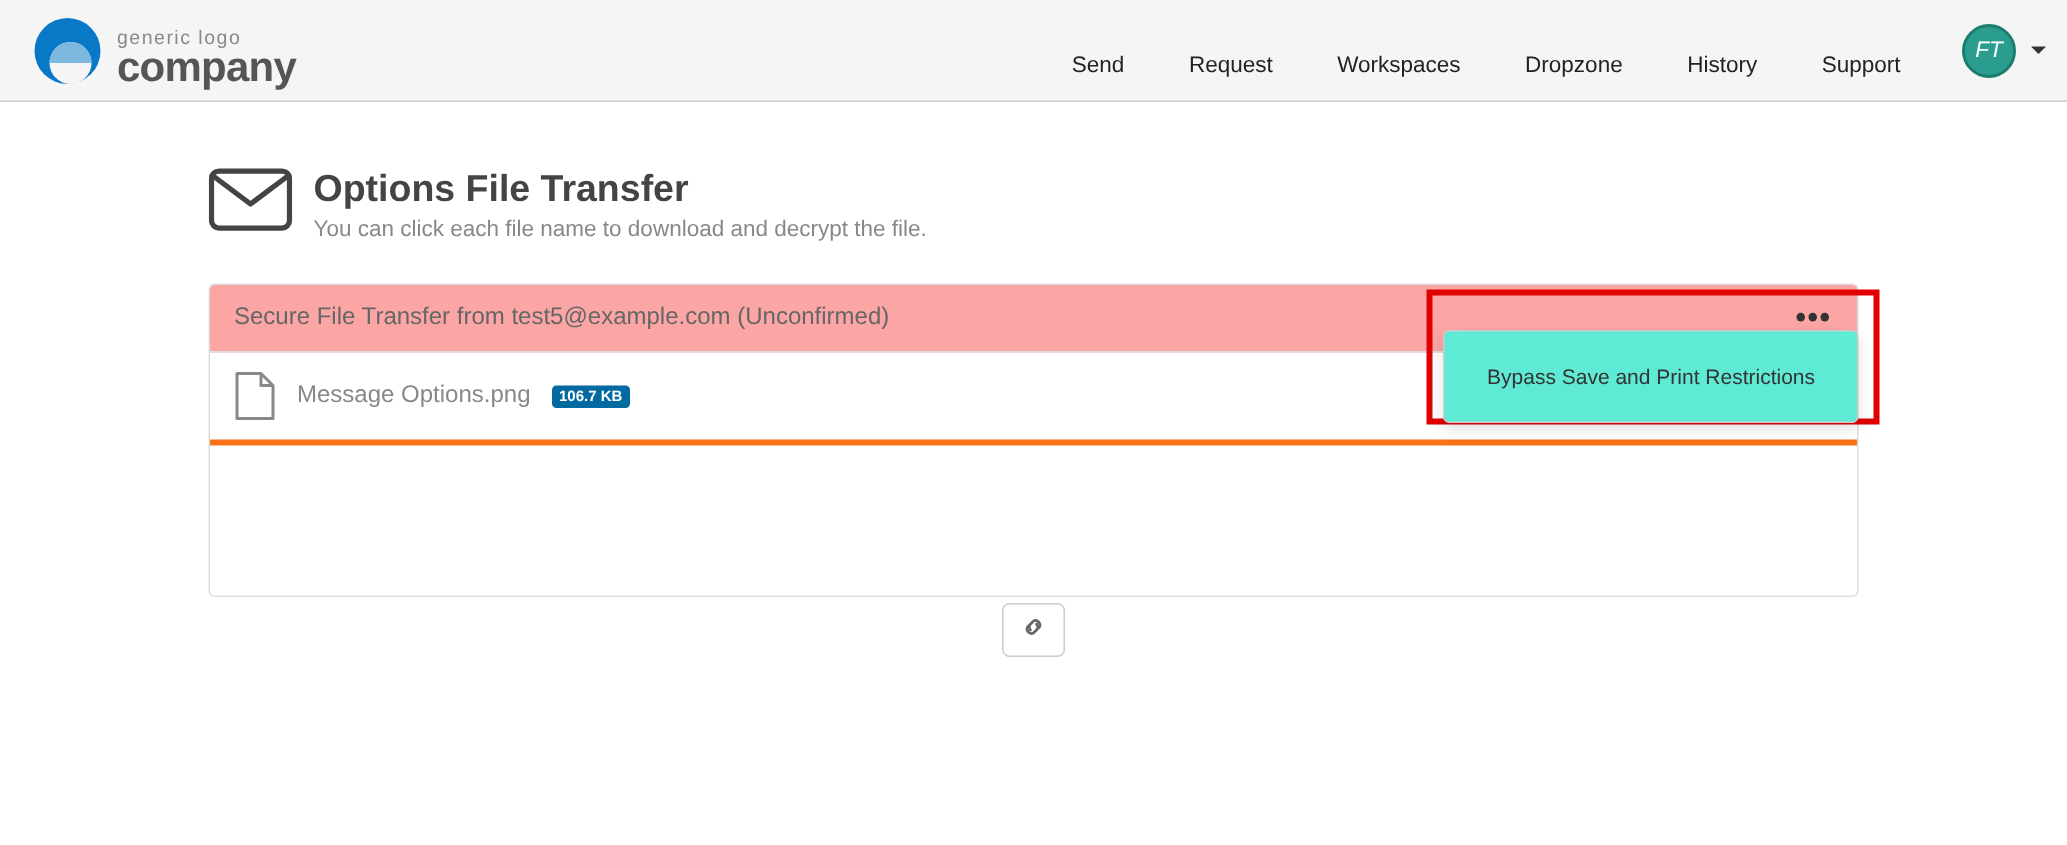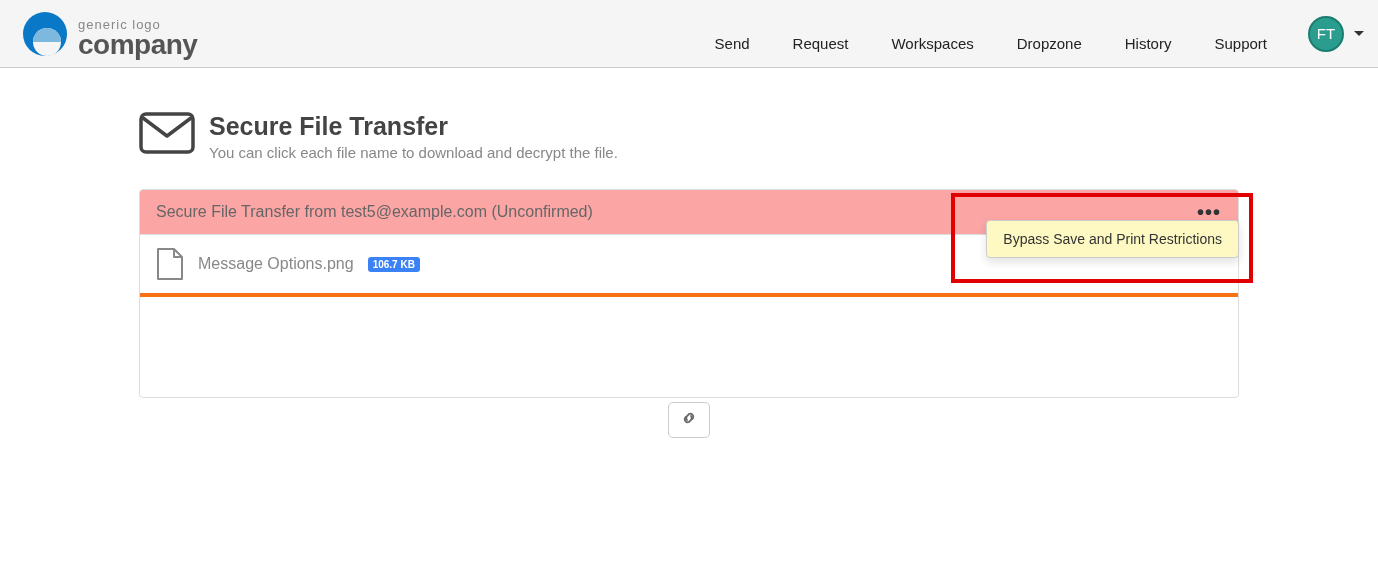--- a/index.html
+++ b/index.html
@@ -74,20 +74,21 @@
       height: 36px;
       border-radius: 50%;
       background: #2a9d8f;
       border: 2px solid #1a7d6f;
       color: #fff;
       display: flex;
       align-items: center;
       justify-content: center;
       font-size: 15px;
       font-weight: 500;
+      font-style: italic;
     }
     .caret {
       margin-left: 10px;
       width: 0;
       height: 0;
       border-left: 5px solid transparent;
       border-right: 5px solid transparent;
       border-top: 5px solid #333;
     }
     .main {
@@ -145,21 +146,21 @@
     }
     .file-icon {
       width: 28px;
       height: 34px;
     }
     .file-name {
       font-size: 16px;
       color: #888;
     }
     .file-size {
-      background: #3b82f6;
+      background: #0369a1;
       color: #fff;
       font-size: 10px;
       font-weight: 700;
       padding: 2px 5px;
       border-radius: 3px;
     }
     .panel-body {
       height: 100px;
     }
     .link-btn-wrap {
@@ -203,25 +204,25 @@
       font-size: 20px;
       letter-spacing: 1px;
       color: #333;
       font-weight: 900;
       cursor: pointer;
     }
     .dropdown-menu {
       position: absolute;
       top: 152px;
       right: 0;
-      background: #fef9c3;
+      background: #5eead4;
       border: 1px solid #ccc;
       border-radius: 4px;
       box-shadow: 0 4px 10px rgba(0,0,0,0.12);
-      padding: 0;
+      padding: 12px;
       z-index: 10;
     }
     .dropdown-item {
       padding: 10px 16px;
       font-size: 14px;
       color: #333;
       cursor: pointer;
       white-space: nowrap;
     }
   </style>
@@ -261,21 +262,21 @@
 <div class="main">
 
   <div class="title-row">
     <div class="envelope-icon">
       <svg viewBox="0 0 56 42">
         <rect x="2" y="2" width="52" height="38" rx="5" fill="none" stroke="#444" stroke-width="3.5"></rect>
         <path d="M 4 6 L 28 24 L 52 6" fill="none" stroke="#444" stroke-width="3.5" stroke-linecap="round" stroke-linejoin="round"></path>
       </svg>
     </div>
     <div class="title-text">
-      <h1>Secure File Transfer</h1>
+      <h1>Options File Transfer</h1>
       <p>You can click each file name to download and decrypt the file.</p>
     </div>
   </div>
 
   <div class="panel">
     <div class="panel-header">Secure File Transfer from test5@example.com (Unconfirmed)</div>
     <div class="file-row">
       <div class="file-icon">
         <svg viewBox="0 0 28 34">
           <path d="M 2 2 L 18 2 L 26 10 L 26 32 L 2 32 Z" fill="none" stroke="#888" stroke-width="2" stroke-linejoin="round"></path>

